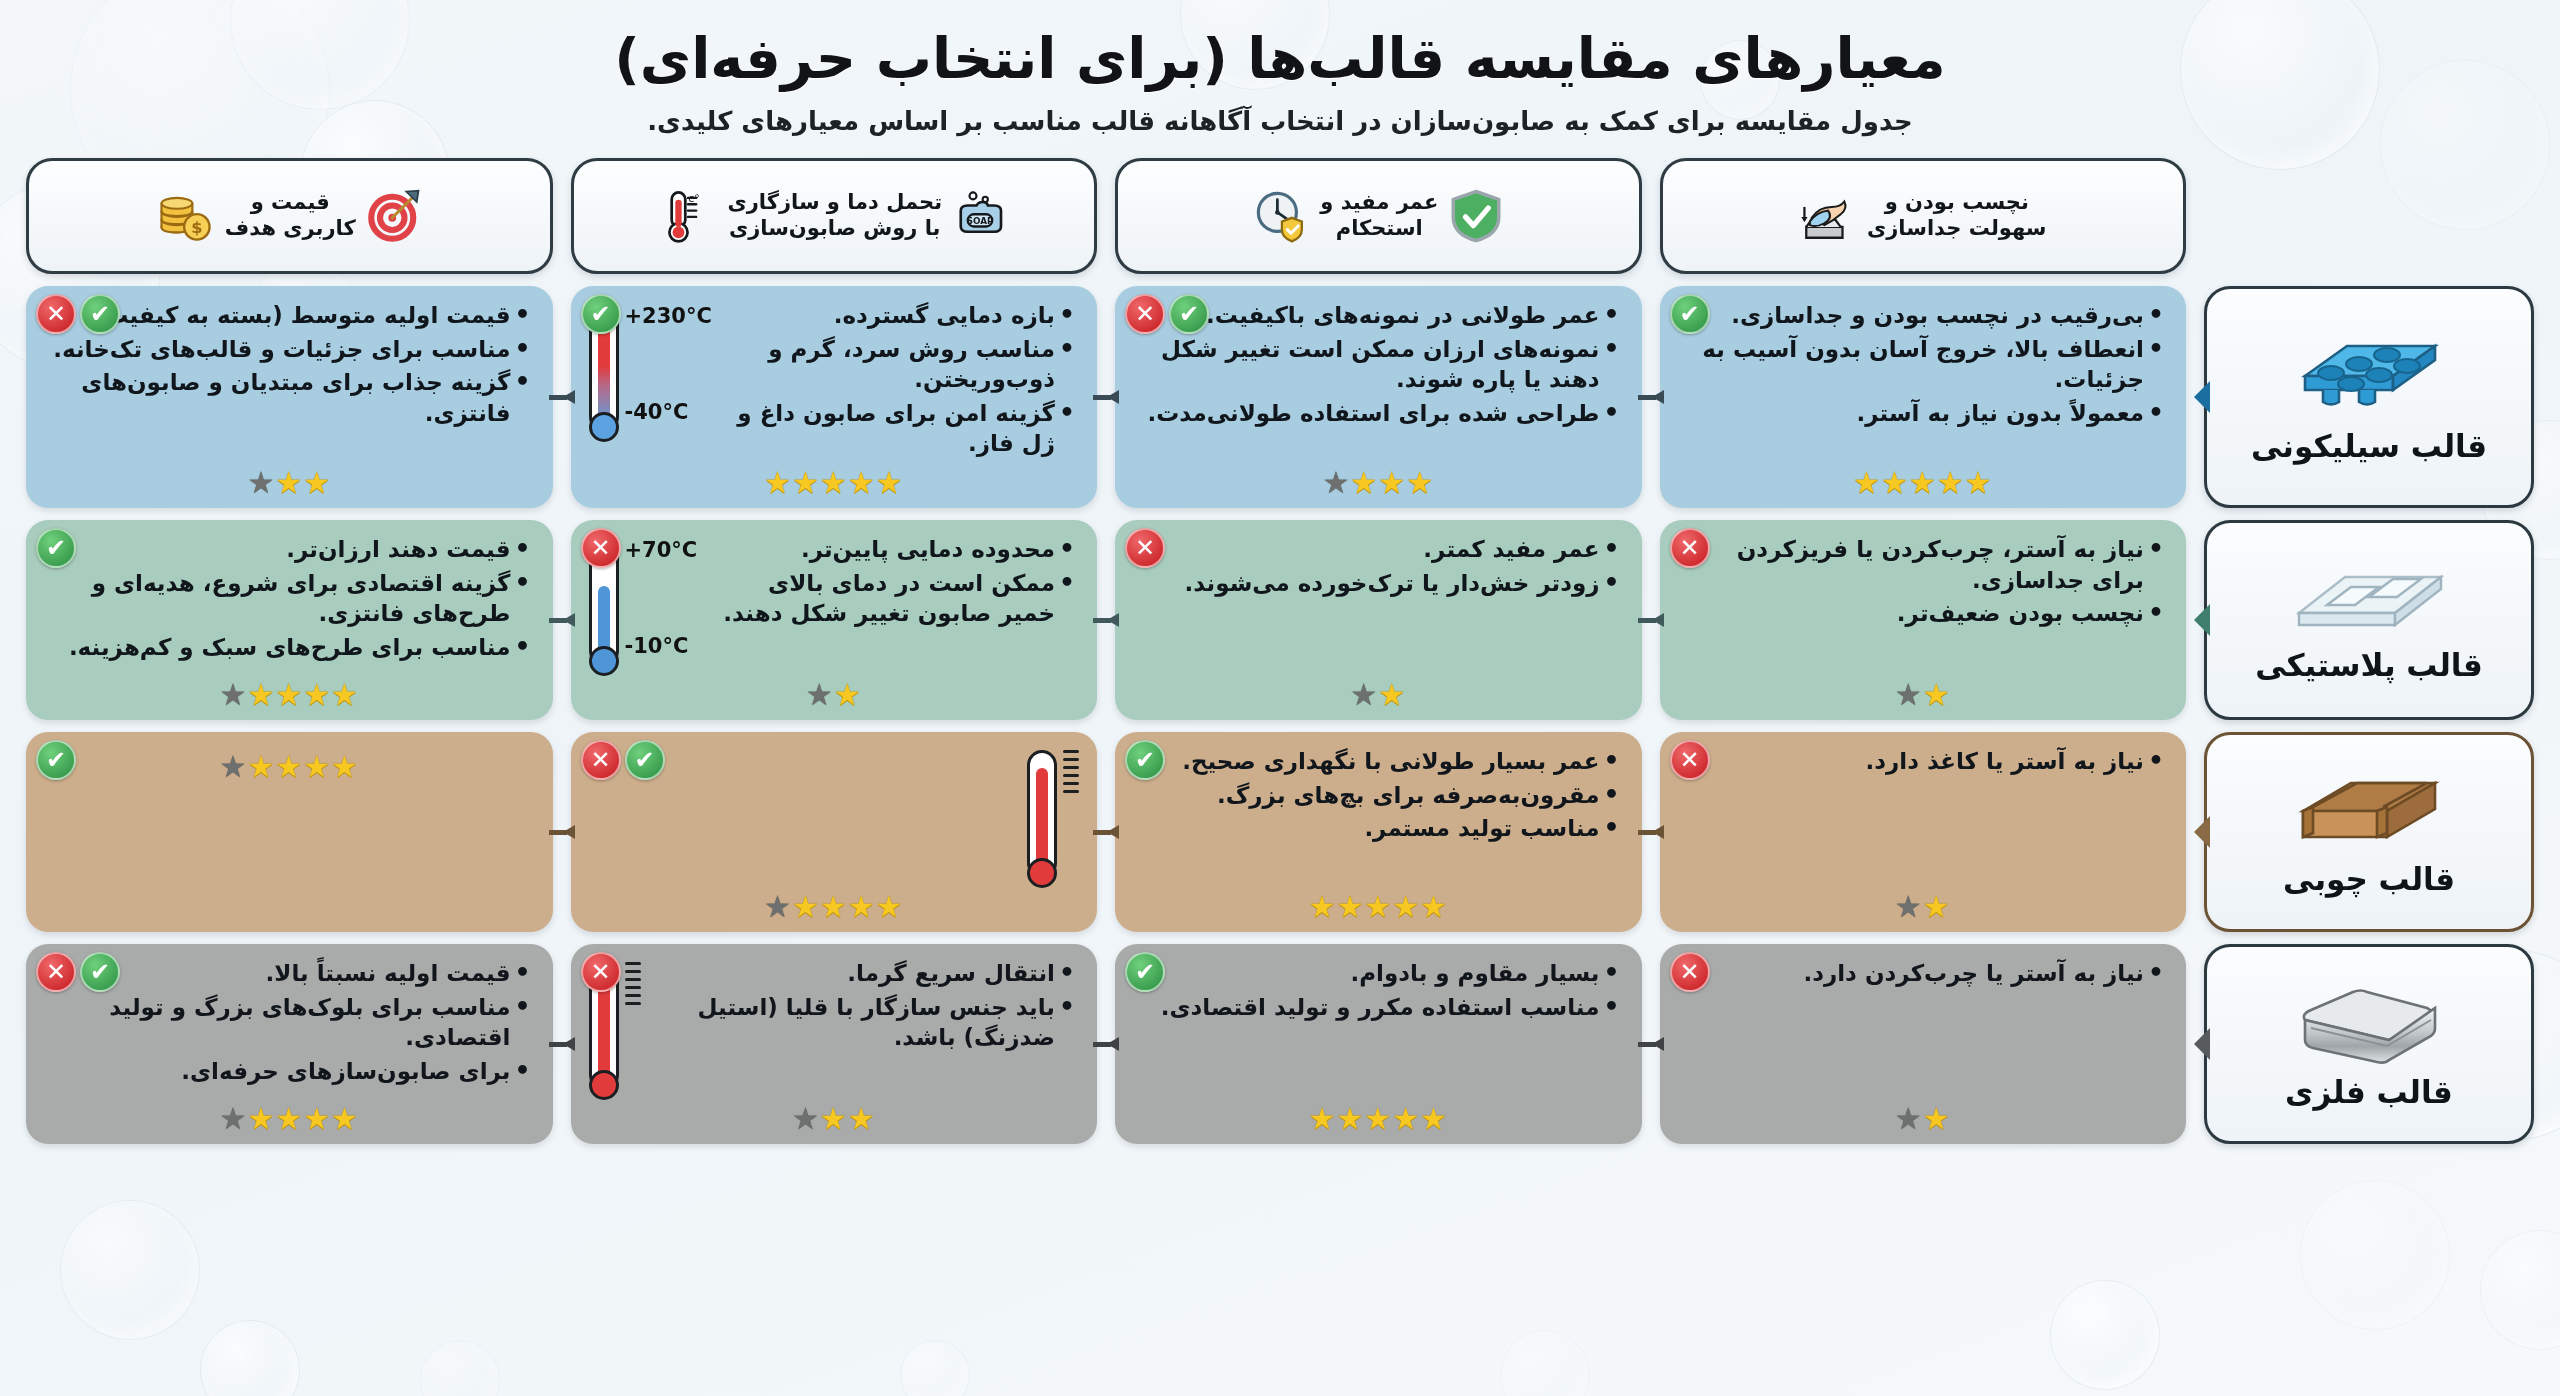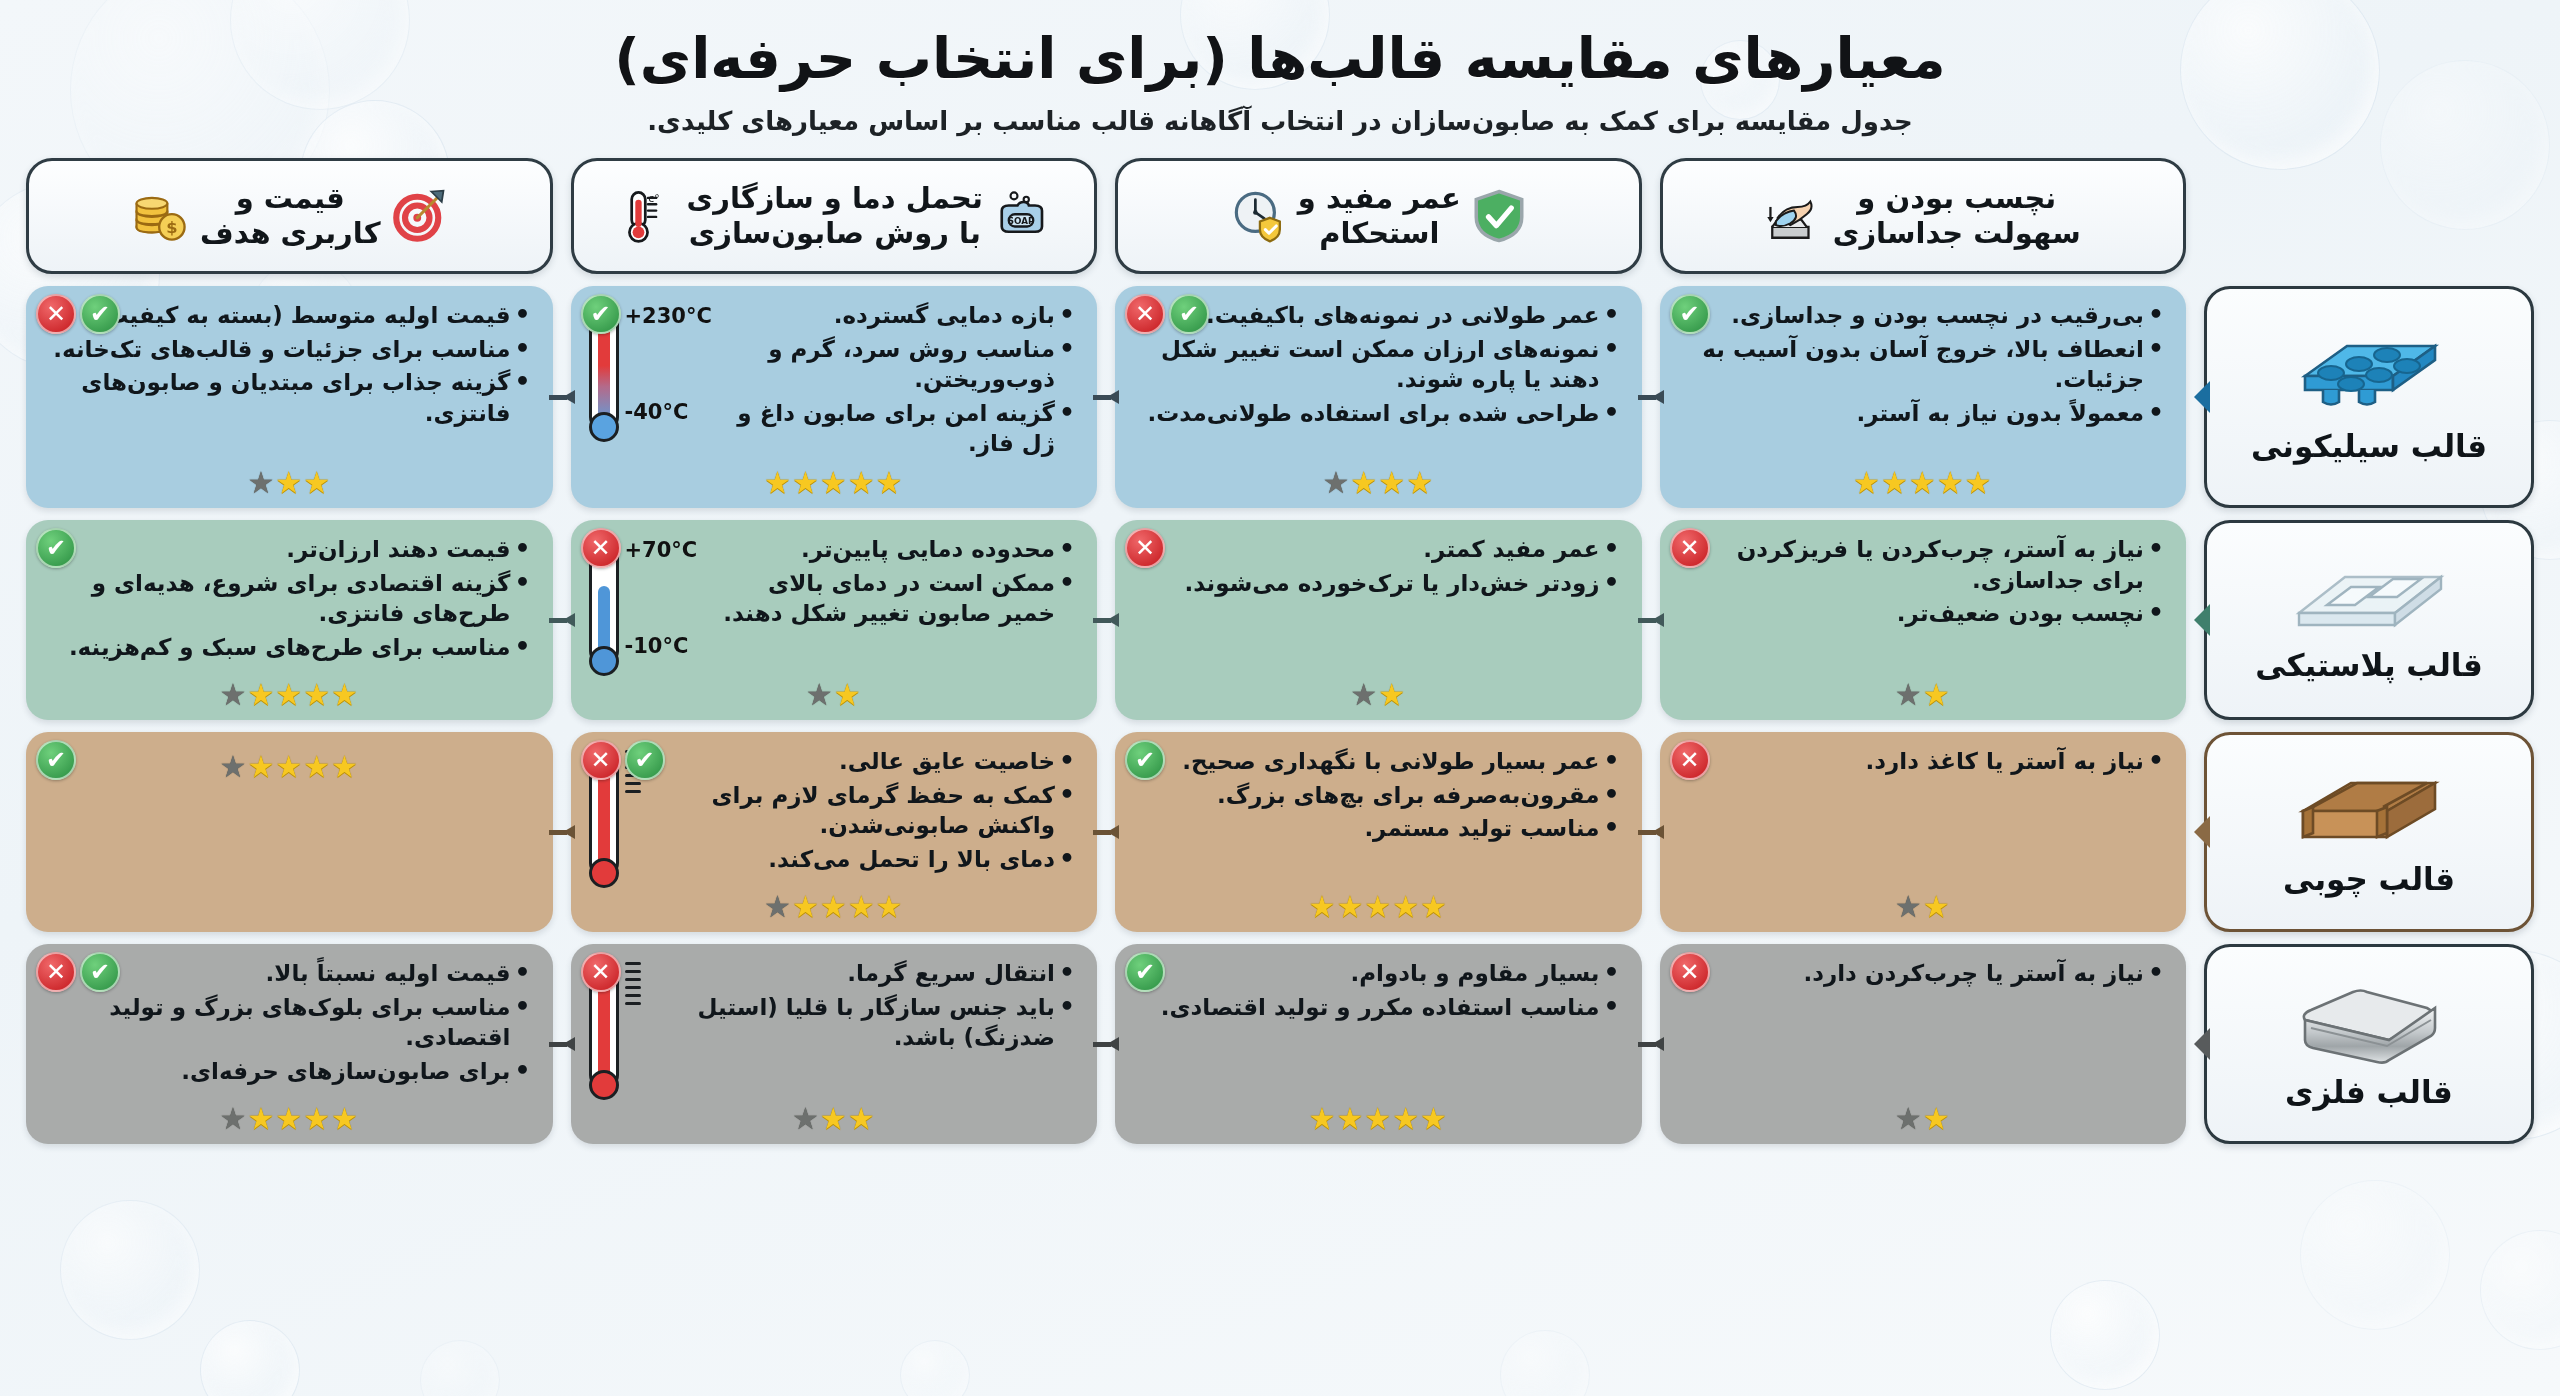--- a/index.html
+++ b/index.html
@@ -46,21 +46,21 @@
   .col-head {
     background: linear-gradient(180deg,#fdfeff 0%, #eef3f7 100%);
     border: 3px solid #2f3c44;
     border-radius: 26px;
     height: 116px;
     display: flex; align-items: center; justify-content: center;
     gap: 10px; padding: 6px 14px;
     box-shadow: 0 3px 7px rgba(40,55,70,.16);
   }
   .col-head-text {
-    font-size: 29px; font-weight: bold; color: #11161a; line-height: 1.22;
+    font-size: 21px; font-weight: bold; color: #11161a; line-height: 1.22;
     text-align: center; white-space: pre-line;
   }
   .head-icon { flex: 0 0 auto; display: flex; align-items: center; }
 
   
   .row-label {
     background: linear-gradient(180deg,#fbfdfe 0%, #eef3f7 100%);
     border: 3px solid #2c3940;
     border-radius: 26px;
     display: flex; flex-direction: column; align-items: center; justify-content: center;
@@ -494,25 +494,20 @@
         <span class="shaft" style="background: rgb(107, 83, 54);"></span>
         <span class="head" style="border-right: 12px solid rgb(107, 83, 54);"></span>
       </span>
     </div>
     <div class="cell" style="background: rgb(205, 174, 140);">
       <div class="badges">
         <span class="badge ok">✔</span>
         <span class="badge no">✕</span>
       </div>
       <div class="cell-body">
-        <ul class="bullets">
-          <li>خاصیت عایق عالی.</li>
-          <li>کمک به حفظ گرمای لازم برای واکنش صابونی‌شدن.</li>
-          <li>دمای بالا را تحمل می‌کند.</li>
-        </ul>
         <div class="thermo">
           <div class="thermo-ticks">
             <i></i>
             <i></i>
             <i></i>
             <i></i>
             <i></i>
             <i></i>
           </div>
           <div class="thermo-glass">

